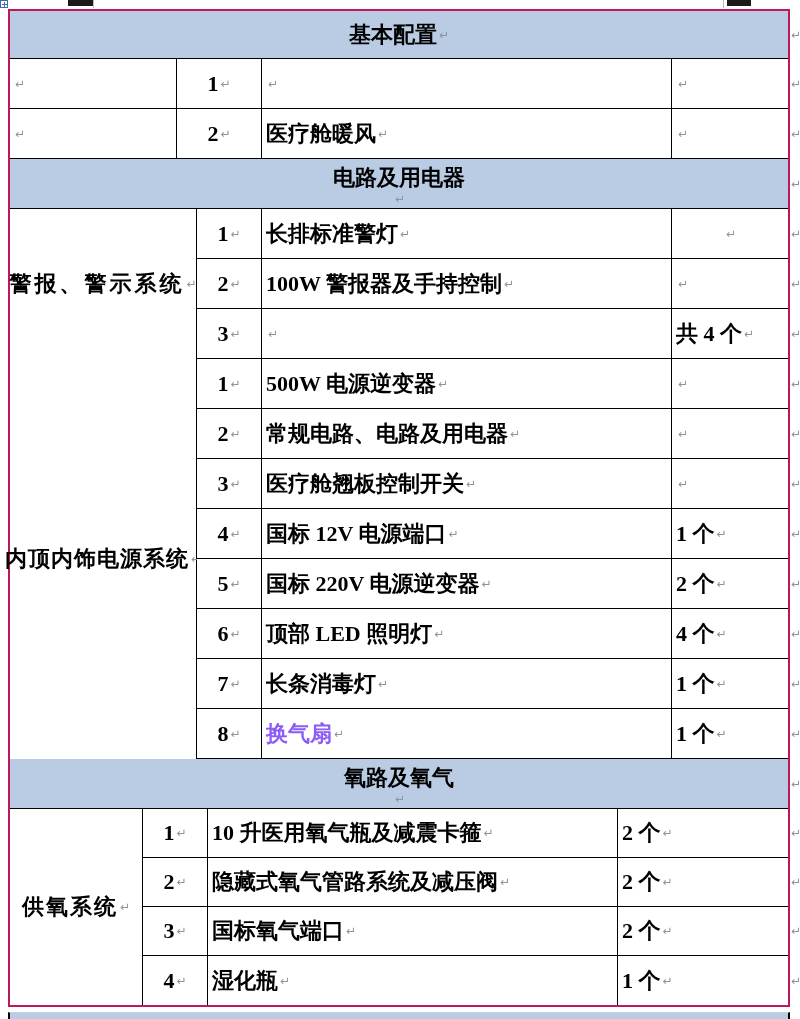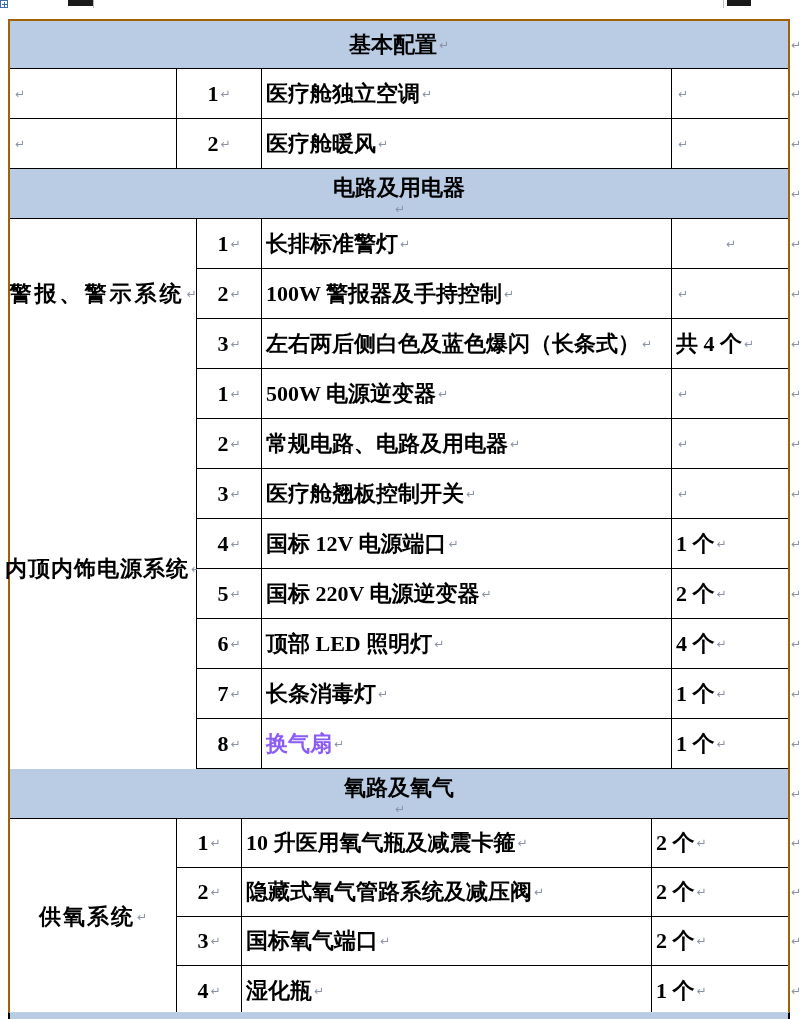--- a/index.html
+++ b/index.html
@@ -20,43 +20,43 @@
   }
   .bar { position:absolute; top:0; height:6px; background:#1a1a1a; }
   .bar.b-left { left:68px; width:25px; }
   .bar.b-right { left:727px; width:24px; }
   .tick { position:absolute; top:0; width:1px; height:8px; background:#bcbcbc; }
   .tick.t-left { left:93px; }
   .tick.t-right { left:723px; }
 
   
   .tbl {
-    position:absolute; left:8px; top:19px; width:782px;
-    border:2px solid #a16207; background:#fff;
+    position:absolute; left:8px; top:9px; width:782px;
+    border:2px solid #be185d; background:#fff;
   }
   .band {
     position:relative; height:48px; background:#b9cce4;
     border-bottom:1px solid #000;
     display:flex; align-items:center; justify-content:center;
     font-size:22px;
   }
   .band.h50 { height:50px;flex-direction:column; }
   .tr { position:relative; display:flex; height:50px; border-bottom:1px solid #000; background:#fff; }
   .sec-oxy .tr { height:49px; }
   .sec-oxy .tr:last-child { border-bottom:none; }
   .td { border-right:1px solid #000; display:flex; align-items:center; font-size:22px; overflow:hidden; }
   .c-cat   { width:167px; padding-left:3px; }
   .c-num   { width:85px; justify-content:center; }
   .group .c-num { width:65px; }
   .c-desc  { width:410px; padding-left:4px; }
   .c-cnt   { flex:1; border-right:none; padding-left:4px; }
   .c-cnt.center { justify-content:center; padding-left:0; }
   .group { display:flex; }
   .g-label { width:187px; border-right:1px solid #000; display:flex; align-items:center; justify-content:center; font-size:22px; }
-  .sec-oxy .g-label { width:167px; }
+  .sec-oxy .g-label { width:133px; }
   .g-rows { flex:1; display:flex; flex-direction:column; }
   .ls1 { letter-spacing:1px;font-family:Liberation Mono, monospace; } .ls2 { letter-spacing:2px; } .ls3 { letter-spacing:3px; }
 
   .txt { white-space:pre; }
   .red { color:#8b5cf6; }
   .mark {
     font-family:"DejaVu Sans",sans-serif; font-weight:normal;
     font-size:12px; color:#8a93a3; margin-left:2px; line-height:1; white-space:pre;
   }
   .rowend { position:absolute; right:-13px; top:50%; transform:translateY(-50%); margin-left:0; }
@@ -89,21 +89,20 @@
 
     <div class="tr">
       <div class="td c-cat">
           <span class="mark">↵</span>
         </div>
       <div class="td c-num">
           <span class="txt">1</span>
           <span class="mark">↵</span>
         </div>
       <div class="td c-desc">
-          <span class="txt">医疗舱独立空调</span>
           <span class="mark">↵</span>
         </div>
       <div class="td c-cnt">
           <span class="mark">↵</span>
         </div>
       <span class="mark rowend">↵</span>
     </div>
 
     <div class="tr">
       <div class="td c-cat">
@@ -162,21 +161,20 @@
               <span class="mark">↵</span>
             </div>
           <span class="mark rowend">↵</span>
         </div>
         <div class="tr">
           <div class="td c-num">
               <span class="txt">3</span>
               <span class="mark">↵</span>
             </div>
           <div class="td c-desc">
-              <span class="txt">左右两后侧白色及蓝色爆闪（长条式）</span>
               <span class="mark">↵</span>
             </div>
           <div class="td c-cnt">
               <span class="txt">共 4 个</span>
               <span class="mark">↵</span>
             </div>
           <span class="mark rowend">↵</span>
         </div>
       </div>
     </div>

